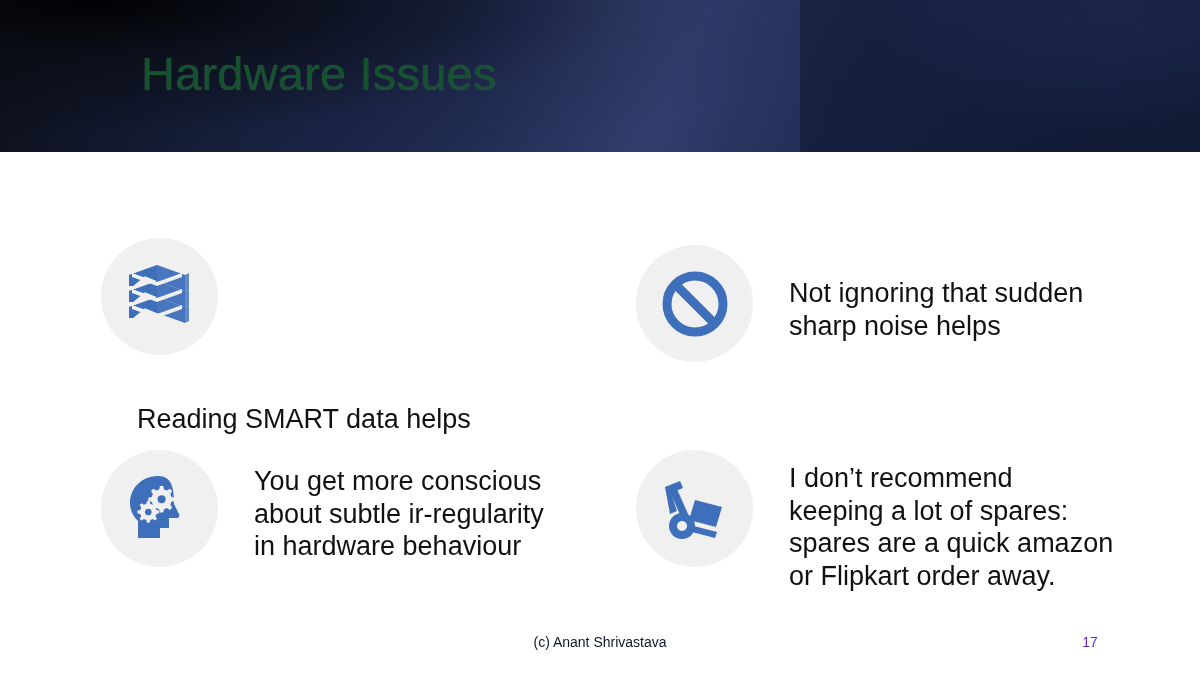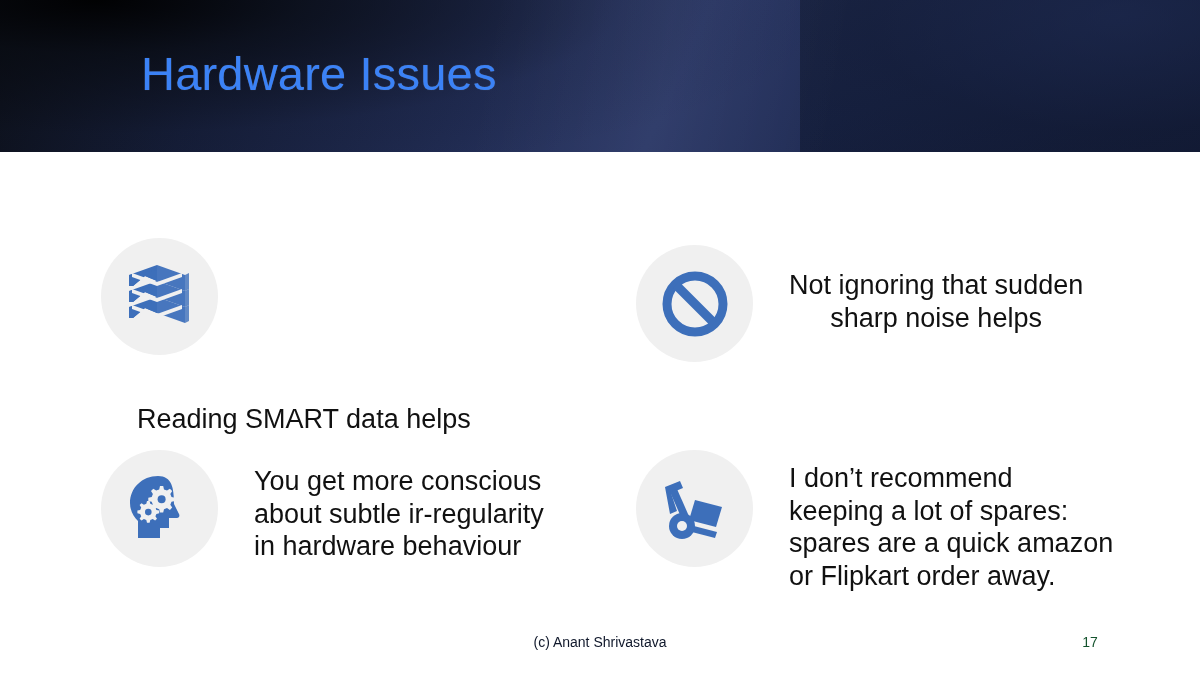--- a/index.html
+++ b/index.html
@@ -56,21 +56,21 @@
     background: linear-gradient(100deg, rgba(255,255,255,0) 40%, rgba(255,255,255,0.035) 55%, rgba(255,255,255,0) 70%);
     pointer-events: none;
   }
   .slide-title {
     position: absolute;
     left: 141px;
     top: 45px;
     font-size: 47px;
     line-height: 58px;
     font-weight: 400;
-    color: #3b82f6;
+    color: #14532d;
     letter-spacing: 0.2px;
     white-space: nowrap;
     text-shadow: 0 0 1px rgba(255,255,255,0.25);
   }
 
   
   .content {
     position: absolute;
     left: 0;
     top: 152px;
@@ -102,42 +102,42 @@
   }
 
   .cell-text {
     color: #111111;
     font-size: 27px;
     line-height: 32.5px;
     font-weight: 400;
     white-space: pre-line;
   }
   .cell-0 .cell-text { margin-left: 36px; margin-top: 48px; }
-  .cell-1 .cell-text { margin-left: 36px; margin-top: 24px; text-align: center; }
+  .cell-1 .cell-text { margin-left: 36px; margin-top: 32px; }
   .cell-2 .cell-text { margin-left: 36px; margin-top: 15px; }
   .cell-3 .cell-text { margin-left: 36px; margin-top: 12px; }
 
   
   .footer-credit {
     position: absolute;
     left: 0;
     top: 634px;
     width: 1200px;
     text-align: center;
     font-size: 14px;
     color: #0f172a;
   }
   .footer-pagenum {
     position: absolute;
     left: 1060px;
     top: 634px;
     width: 60px;
     text-align: center;
     font-size: 14px;
-    color: #14532d;
+    color: #6d28d9;
   }
 </style>
 </head>
 <body>
 
 <div class="slide">
 
   <div class="header">
     <div class="header-bg-left"></div>
     <div class="header-bg-right"></div>

